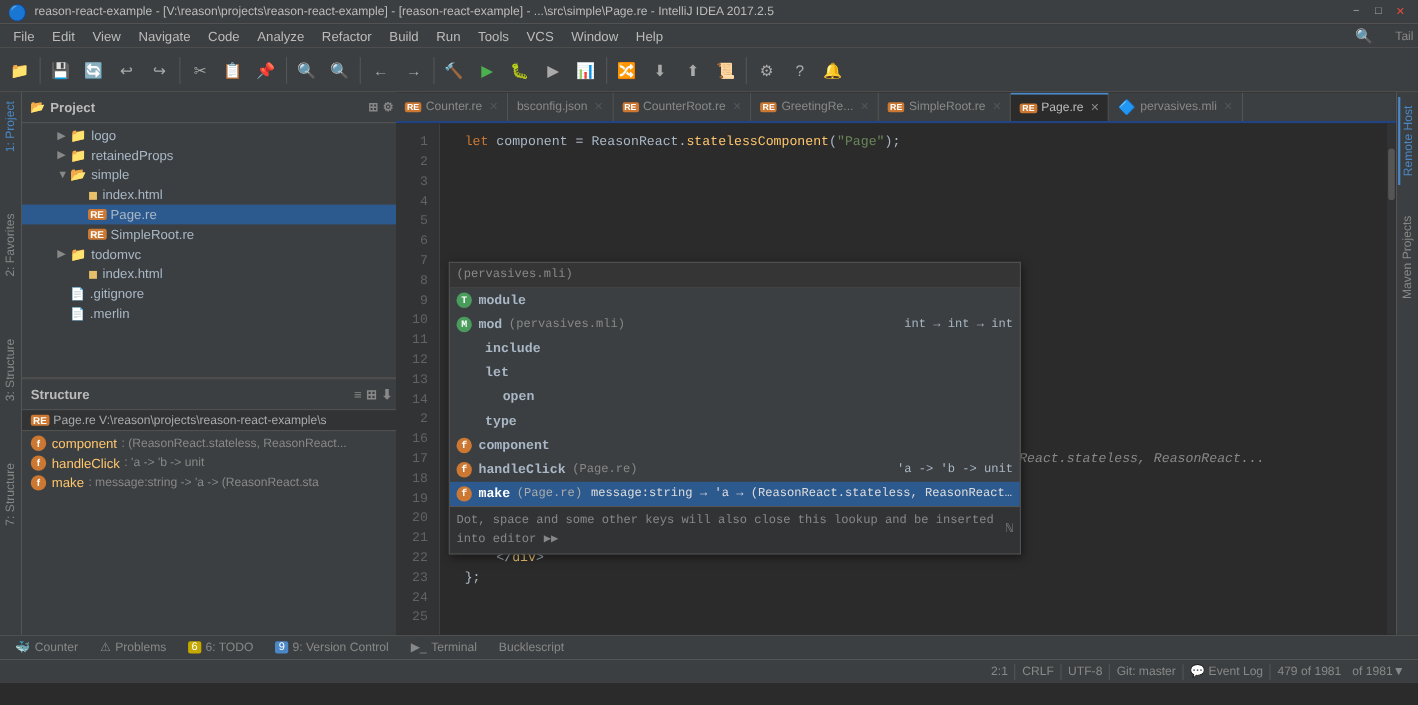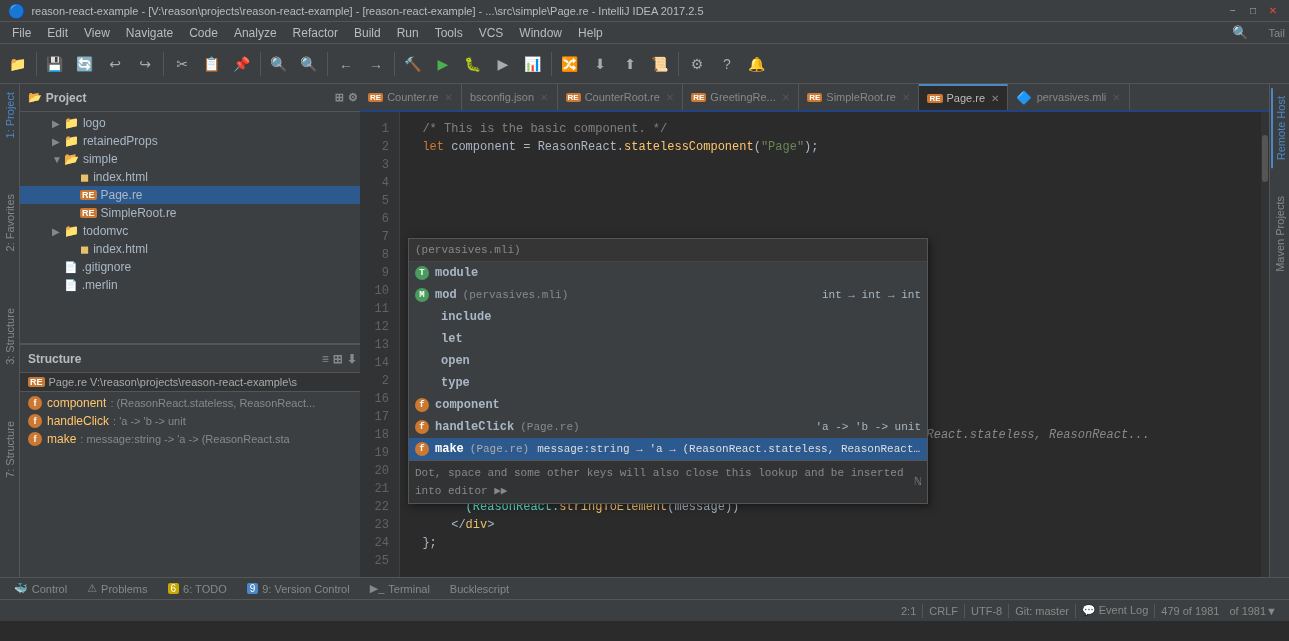--- a/index.html
+++ b/index.html
@@ -568,21 +568,21 @@
             <span style="margin-left:auto; color:#a9b7c6; font-size:11px;">int → int → int</span>
           </div>
           <div class="ac-item" style="display:flex; align-items:center; padding:2px 6px; cursor:pointer; min-height:20px; color:#a9b7c6;">
             <span style="width:20px; margin-right:6px;"></span>
             <span style="font-weight:bold; color:#a9b7c6;">include</span>
           </div>
           <div class="ac-item" style="display:flex; align-items:center; padding:2px 6px; cursor:pointer; min-height:20px; color:#a9b7c6;">
             <span style="width:20px; margin-right:6px;"></span>
             <span style="font-weight:bold; color:#a9b7c6;">let</span>
           </div>
-          <div class="ac-item" style="display:flex; align-items:center; padding:2px 6px; cursor:pointer; min-height:20px; color:#a9b7c6;">
+          <div class="ac-item" style="display:flex; align-items:center; padding:2px 22px; cursor:pointer; min-height:20px; color:#a9b7c6;">
             <span style="width:20px; margin-right:6px;"></span>
             <span style="font-weight:bold; color:#a9b7c6;">open</span>
           </div>
           <div class="ac-item" style="display:flex; align-items:center; padding:2px 6px; cursor:pointer; min-height:20px; color:#a9b7c6;">
             <span style="width:20px; margin-right:6px;"></span>
             <span style="font-weight:bold; color:#a9b7c6;">type</span>
           </div>
           <div class="ac-item" style="display:flex; align-items:center; padding:2px 6px; cursor:pointer; min-height:20px; color:#a9b7c6;">
             <span style="width:14px; height:14px; border-radius:50%; background:#cc7832; color:white; font-size:9px; font-weight:bold; display:inline-flex; align-items:center; justify-content:center; margin-right:6px; flex-shrink:0;">f</span>
             <span style="font-weight:bold; color:#a9b7c6;">component</span>
@@ -600,21 +600,20 @@
             <span style="color:#aaa; margin-left:6px; font-size:11px;">(Page.re)</span>
             <span style="margin-left:8px; color:#ddd; font-size:11px; overflow:hidden; text-overflow:ellipsis; white-space:nowrap;">message:string → 'a → (ReasonReact.stateless, ReasonReact.stateless, ReasonReact.noRetainedProps, ReasonRe...</span>
           </div>
 
           <div style="border-top:1px solid #555; padding:3px 6px; font-size:11px; color:#888; display:flex; align-items:center; justify-content:space-between; background:#313335;">
             <span>Dot, space and some other keys will also close this lookup and be inserted into editor ▶▶</span>
             <span>ℕ</span>
           </div>
         </div>
 
-        <div class="code-line" style="white-space:pre; display:block; min-height:18px;"><span style="color:#808080;">  /* This is the basic component. */</span></div>
         <div class="code-line" style="white-space:pre; display:block; min-height:18px;"><span style="color:#cc7832;">  let </span><span style="color:#a9b7c6;">component = ReasonReact.</span><span style="color:#ffc66d;">statelessComponent</span><span style="color:#a9b7c6;">(</span><span style="color:#6a8759;">"Page"</span><span style="color:#a9b7c6;">);</span></div>
         <div class="code-line" style="white-space:pre; display:block; min-height:18px;"> </div>
 
         <div style="height:18px;"></div>
         <div style="height:18px;"></div>
         <div style="height:18px;"></div>
         <div style="height:18px;"></div>
         <div style="height:18px;"></div>
         <div style="height:18px;"></div>
         <div style="height:18px;"></div>
@@ -654,21 +653,21 @@
   <div id="right-sidebar" style="width:20px; background:#3c3f41; border-left:1px solid #555; display:flex; flex-direction:column; align-items:center; overflow:hidden;">
     <div style="writing-mode:vertical-rl; transform:rotate(180deg); padding:8px 2px; cursor:pointer; color:#888; font-size:11px; white-space:nowrap; margin-top:4px; border-right:2px solid #4a88c7; color:#4a88c7;">Remote Host</div>
     <div style="writing-mode:vertical-rl; transform:rotate(180deg); padding:8px 2px; cursor:pointer; color:#888; font-size:11px; white-space:nowrap; margin-top:20px;">Maven Projects</div>
   </div>
 
 </div>
 
 <div id="bottom-tabs" style="height:22px; background:#3c3f41; border-top:1px solid #555; display:flex; align-items:center; padding:0 4px; font-size:11px; color:#888; overflow:hidden;">
   <div class="bottom-tab" style="padding:2px 10px; cursor:pointer; display:flex; align-items:center; gap:4px; height:22px;">
     <span>🐳</span>
-    <span>Control</span>
+    <span>Counter</span>
   </div>
   <div class="bottom-tab" style="padding:2px 10px; cursor:pointer; display:flex; align-items:center; gap:4px; height:22px;">
     <span>⚠</span>
     <span>Problems</span>
   </div>
   <div class="bottom-tab" style="padding:2px 10px; cursor:pointer; display:flex; align-items:center; gap:4px; height:22px;">
     <span style="background:#c5a800; color:white; border-radius:2px; padding:0 3px; font-size:10px;">6</span>
     <span>6: TODO</span>
   </div>
   <div class="bottom-tab" style="padding:2px 10px; cursor:pointer; display:flex; align-items:center; gap:4px; height:22px;">

